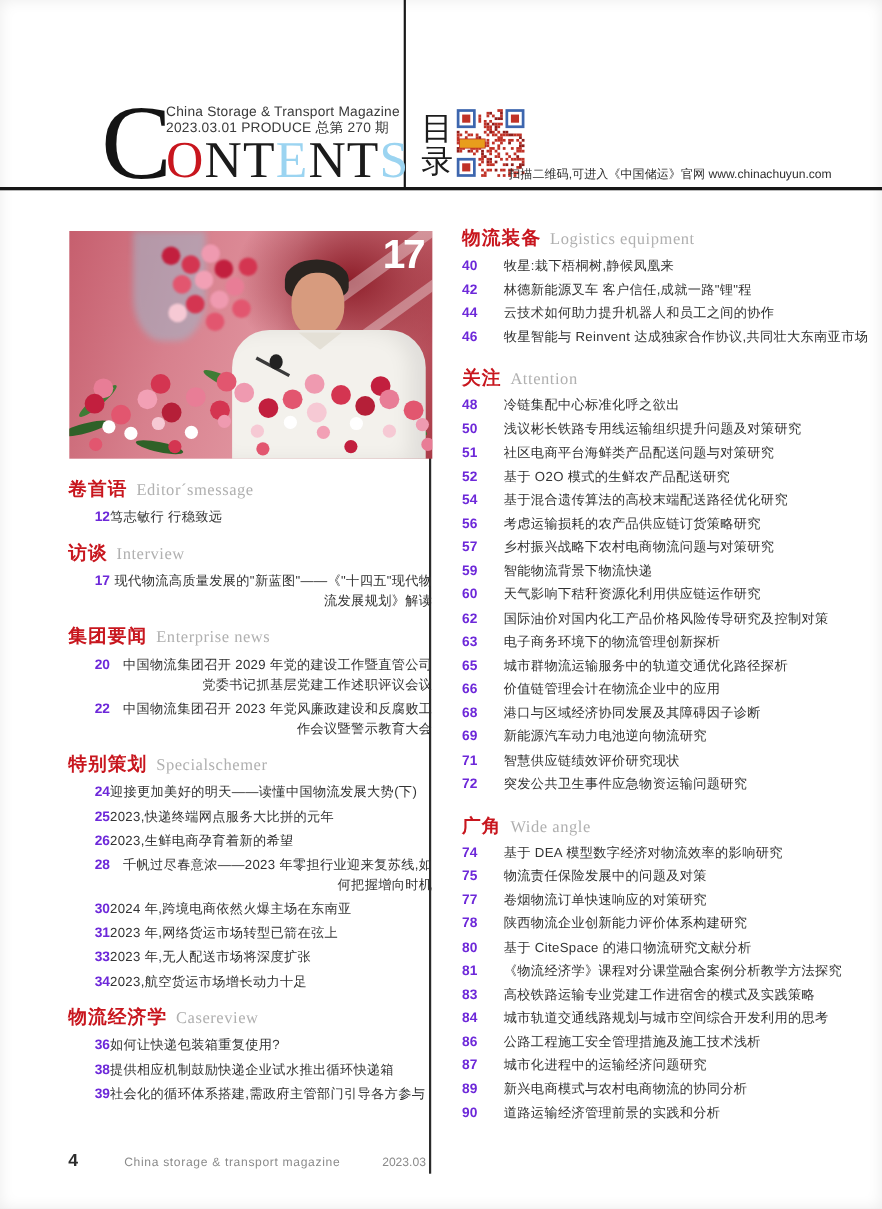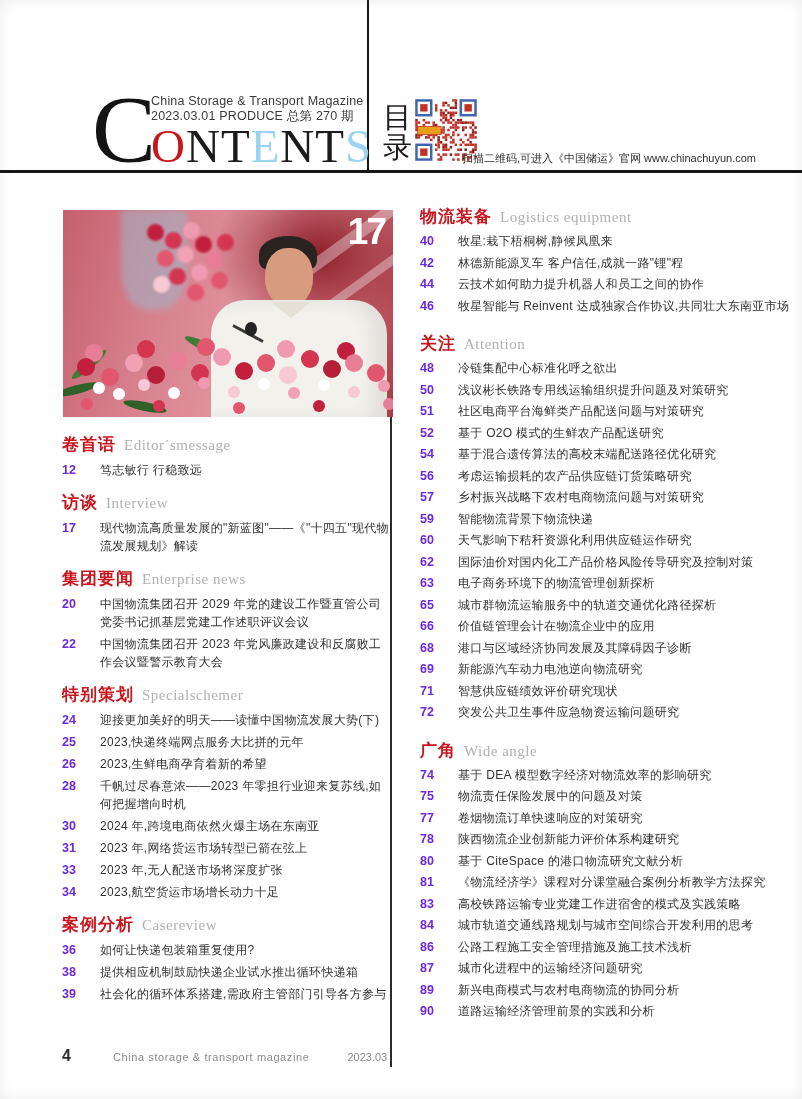--- a/index.html
+++ b/index.html
@@ -23,21 +23,21 @@
   
   #body-divider{position:absolute;left:390px;top:212px;width:2px;height:855px;background:#2b2b2b;}
   #left-col{position:absolute;left:62px;top:433px;width:331px;}
   #right-col{position:absolute;left:420px;top:205px;width:372px;}
   .toc-section{margin-bottom:12px;}
   #right-col .toc-section{margin-bottom:17px;}
   .sec-head{margin-bottom:6px;height:22px;white-space:nowrap;}
   .sec-zh{font-size:17px;font-weight:bold;color:#c8161e;letter-spacing:1px;}
   .sec-en{font-family:"Liberation Serif",serif;font-size:15px;color:#b0b0b0;margin-left:8px;letter-spacing:0.5px;}
   .toc-item{display:flex;margin-bottom:4px;}
-  #left-col .toc-item{margin-bottom:4px;}
+  #left-col .toc-item{margin-bottom:4px;text-align:right;}
   .toc-page{flex:0 0 38px;font-size:12.5px;font-weight:bold;color:#6d28d9;line-height:18px;}
   .toc-title{font-size:12px;color:#333;line-height:18px;letter-spacing:0.3px;}
   #right-col .toc-page,#right-col .toc-title{line-height:17.5px;}
   
   #photo{position:absolute;left:63px;top:210px;width:330px;height:207px;overflow:hidden;
          background:linear-gradient(105deg,#c65f6e 0%,#d7808d 30%,#e0939e 55%,#c96a74 82%,#a93a47 100%);}
   .ph-darkcorner{position:absolute;right:-30px;top:-40px;width:210px;height:170px;
          background:radial-gradient(closest-side,#8e1f2a,rgba(142,31,42,0));}
   .streak{position:absolute;background:rgba(255,255,255,0.35);}
   #streak1{width:160px;height:12px;left:215px;top:18px;transform:rotate(-36deg);}
@@ -381,21 +381,21 @@
         <div class="toc-item">
           <span class="toc-page">33</span>
           <span class="toc-title">2023 年,无人配送市场将深度扩张</span>
         </div>
         <div class="toc-item">
           <span class="toc-page">34</span>
           <span class="toc-title">2023,航空货运市场增长动力十足</span>
         </div>
       </section>
       <section class="toc-section">
-        <div class="sec-head"><span class="sec-zh">案例分析</span><span class="sec-en">Casereview</span></div>
+        <div class="sec-head"><span class="sec-zh">物流经济学</span><span class="sec-en">Casereview</span></div>
         <div class="toc-item">
           <span class="toc-page">36</span>
           <span class="toc-title">如何让快递包装箱重复使用?</span>
         </div>
         <div class="toc-item">
           <span class="toc-page">38</span>
           <span class="toc-title">提供相应机制鼓励快递企业试水推出循环快递箱</span>
         </div>
         <div class="toc-item">
           <span class="toc-page">39</span>

